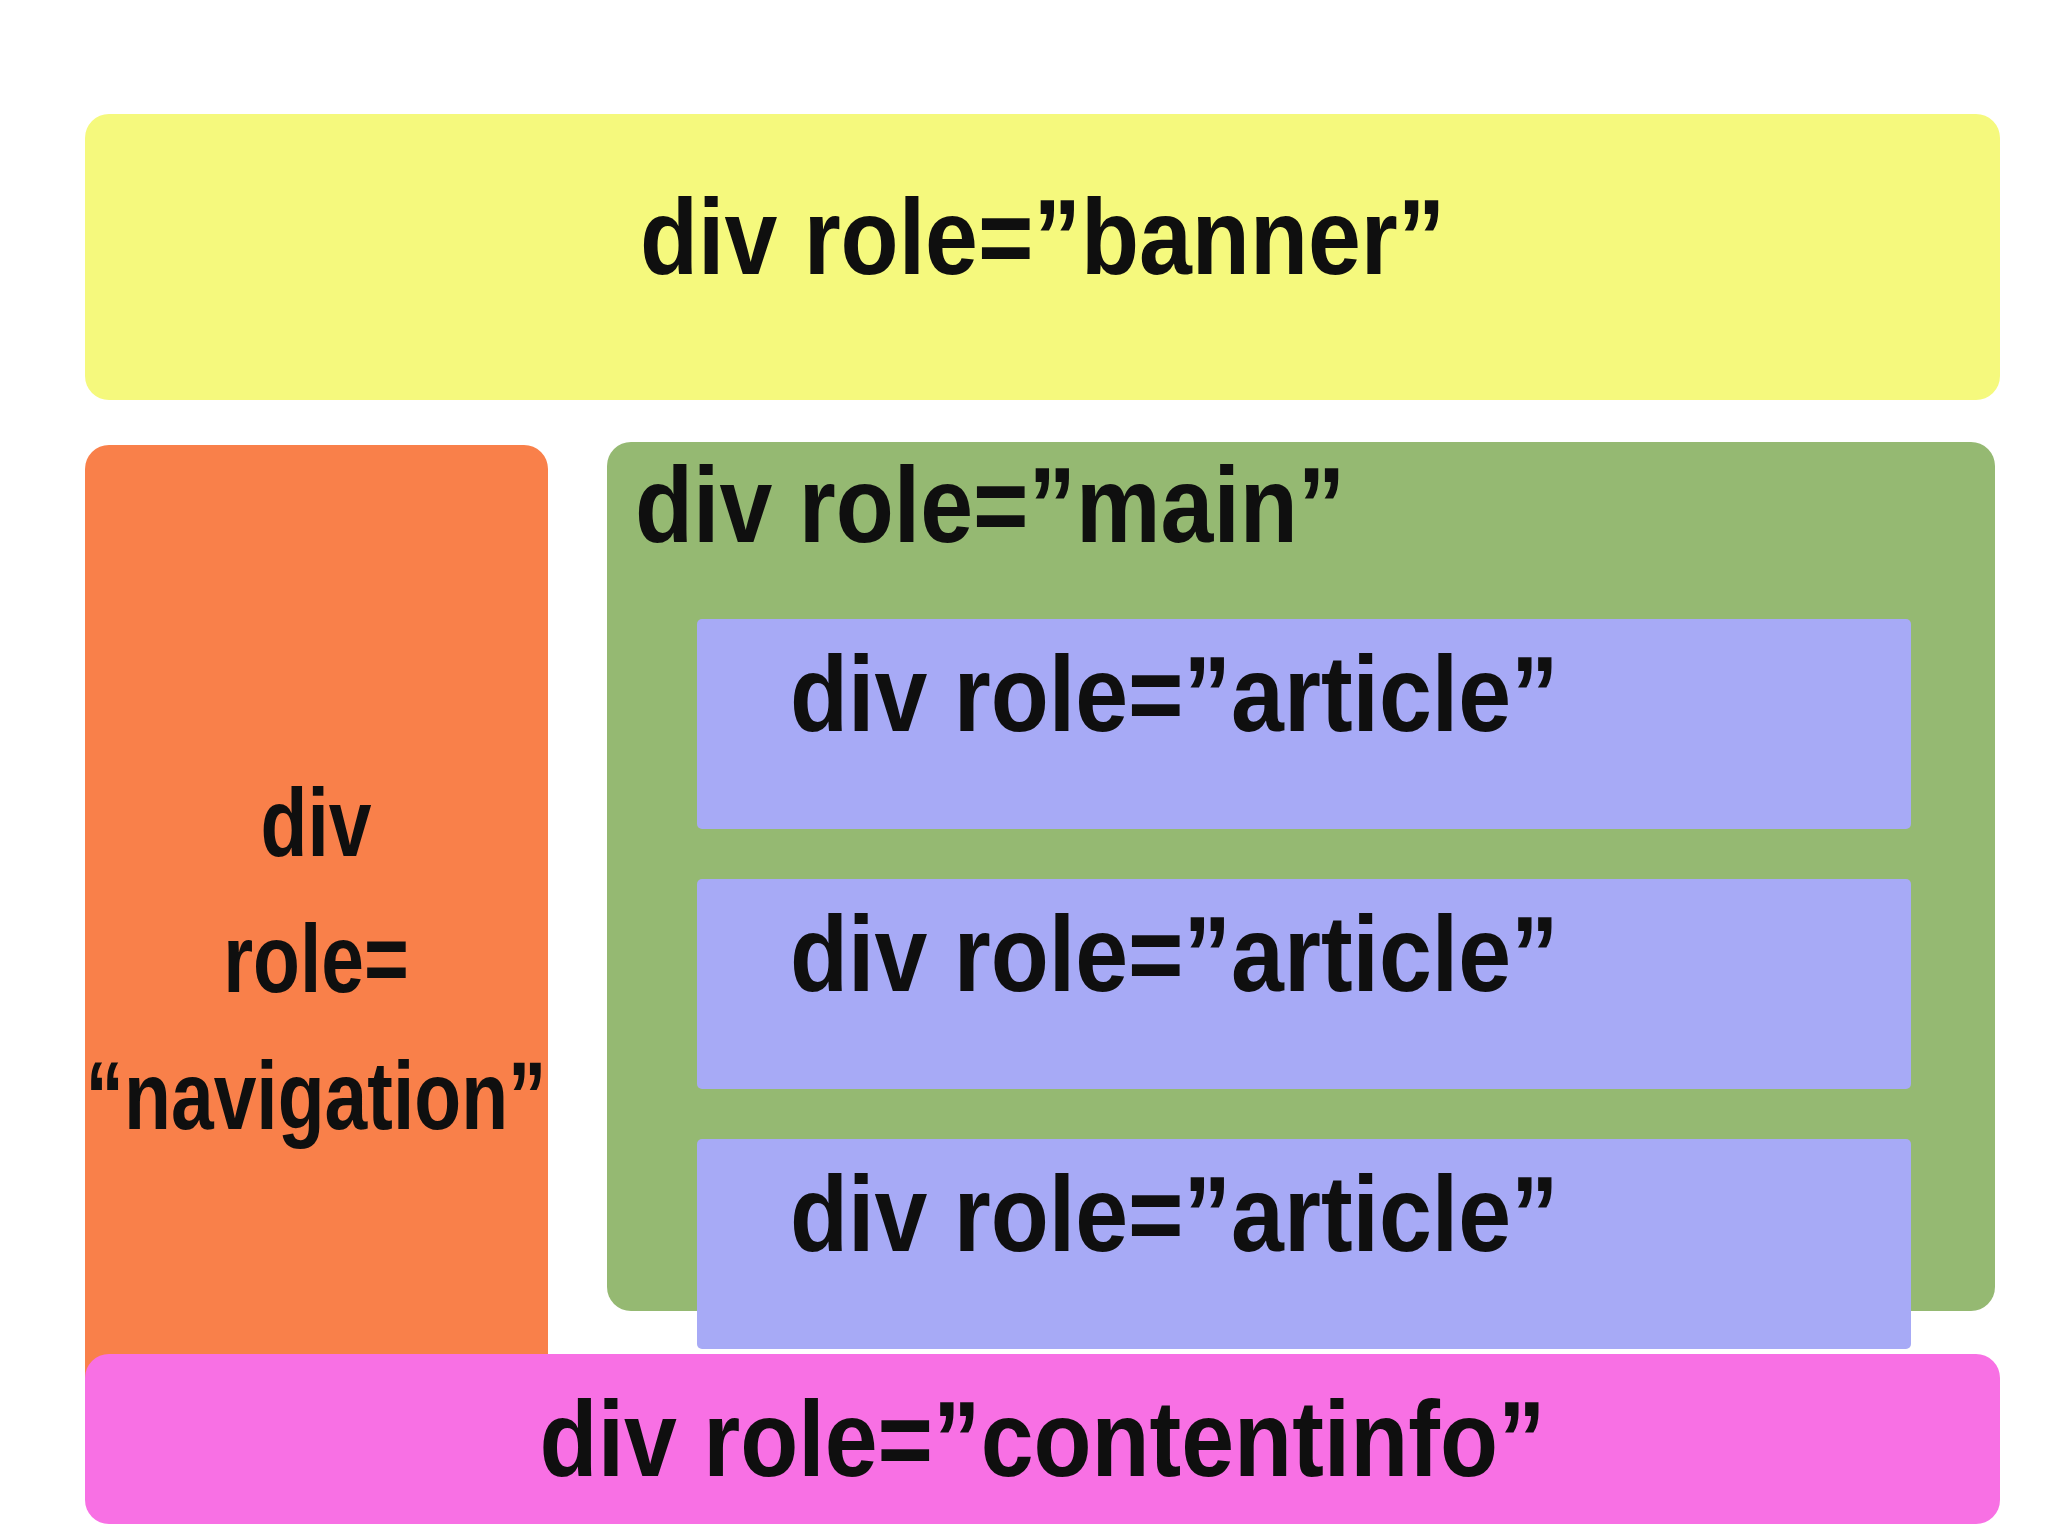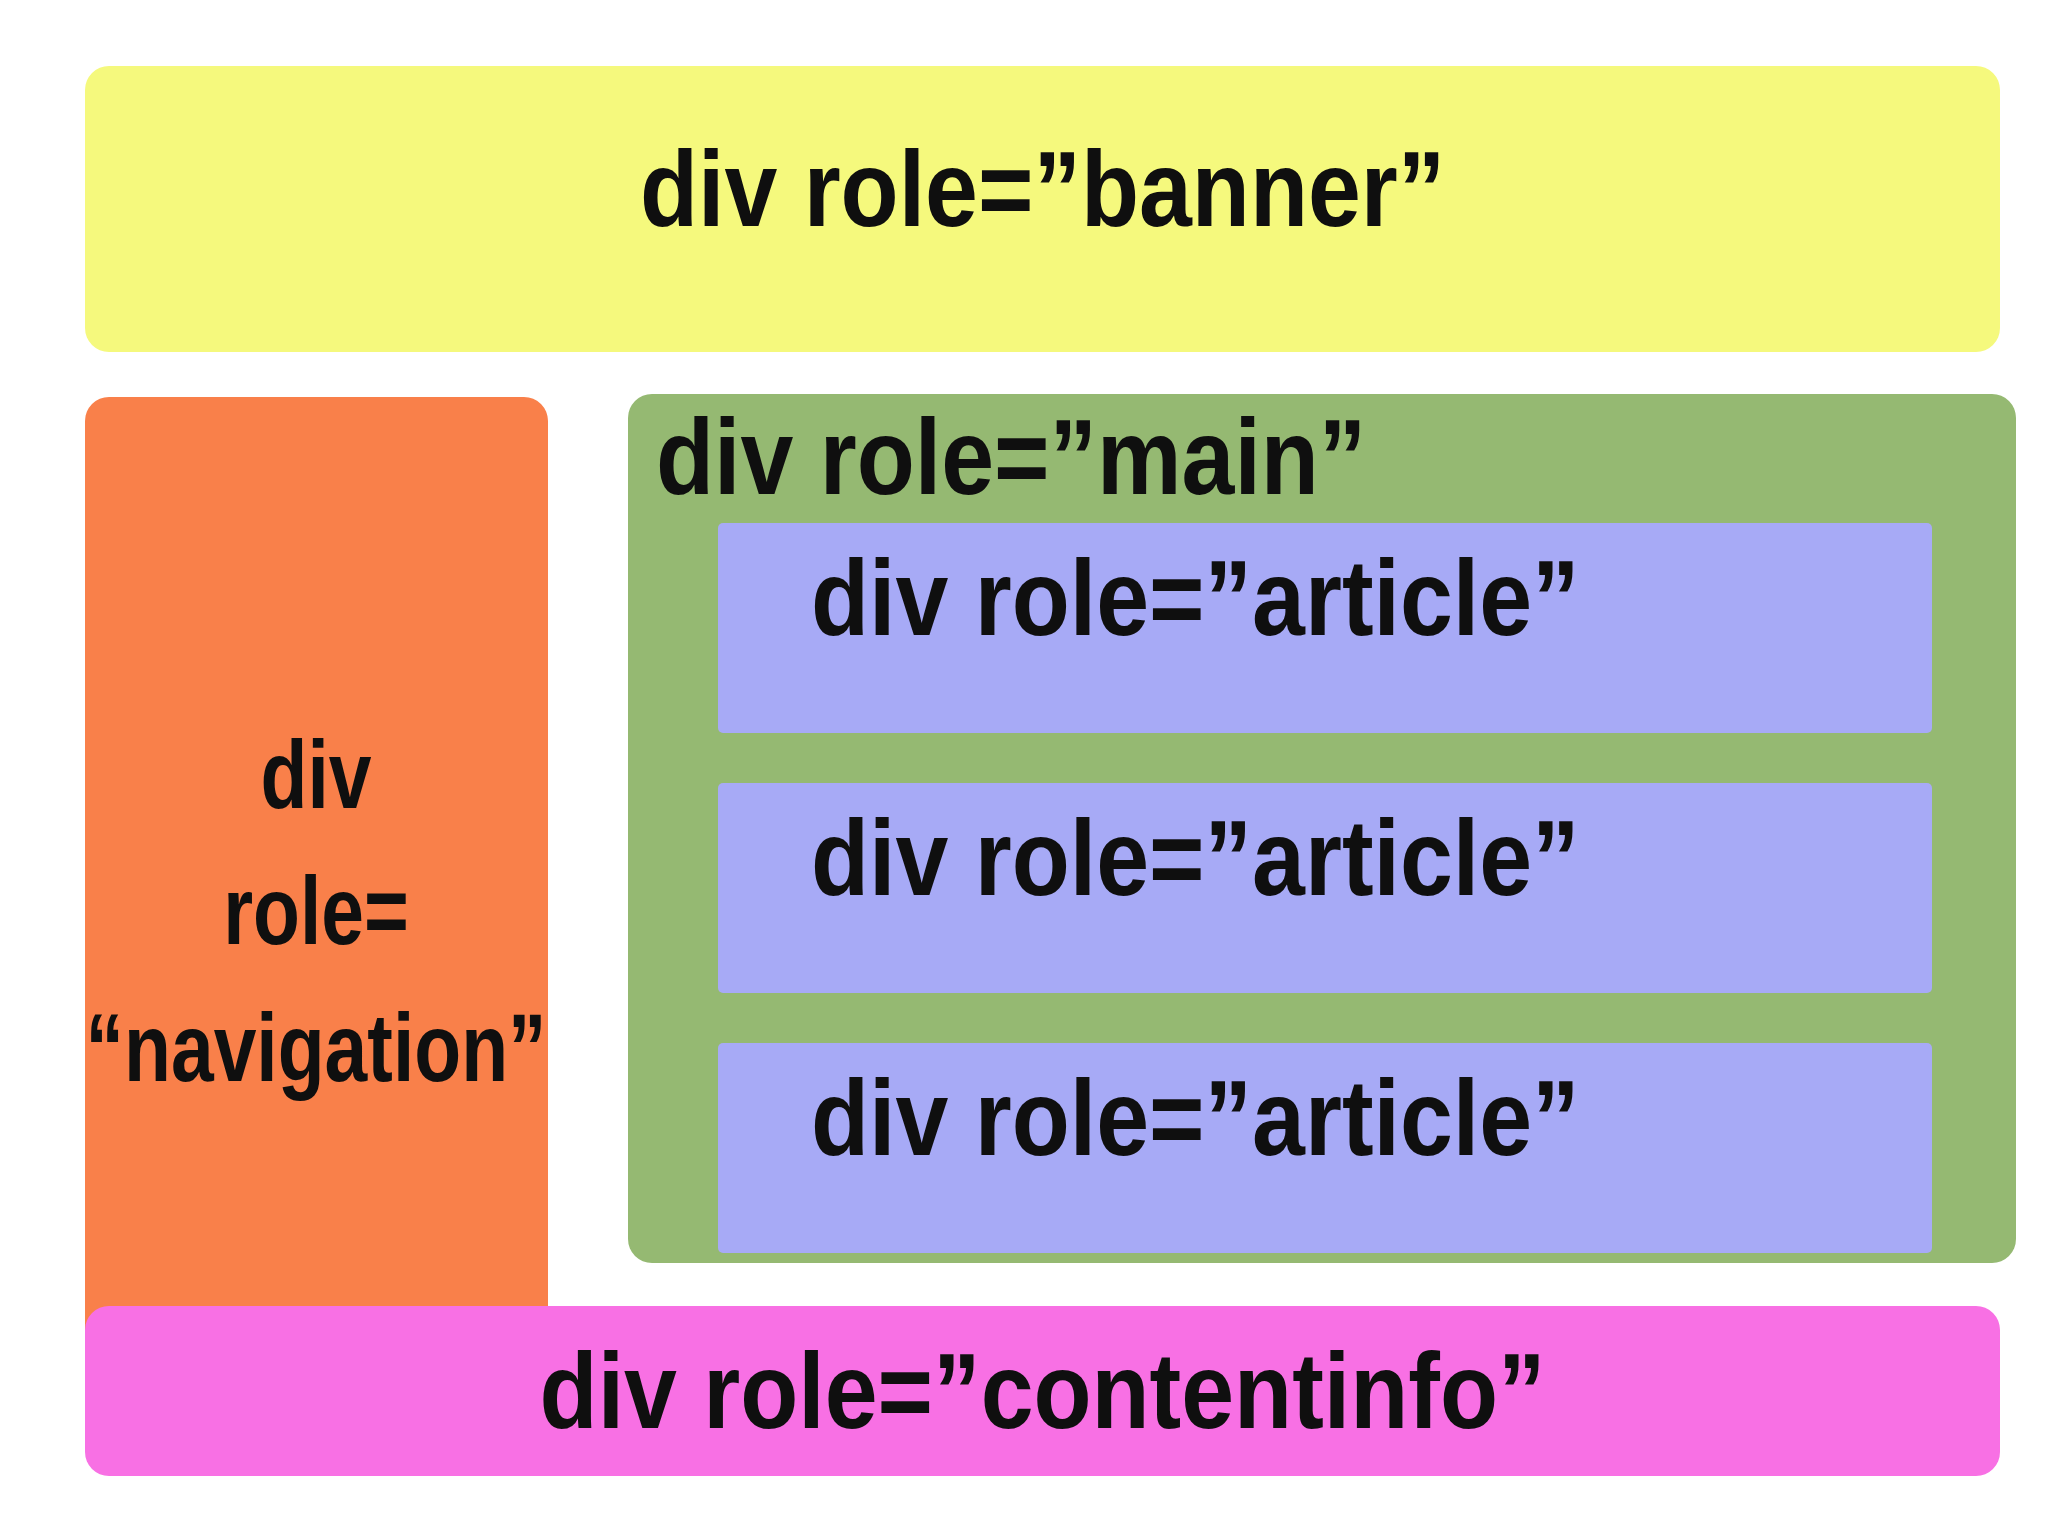--- a/index.html
+++ b/index.html
@@ -12,20 +12,21 @@
     width: 2048px;
     height: 1535px;
     background: #ffffff;
     overflow: hidden;
     font-family: "Liberation Sans", "DejaVu Sans", sans-serif;
   }
   .box {
     position: absolute;
     border-radius: 24px;
     box-sizing: border-box;
+    margin-top: 48px;
   }
   .label {
     font-weight: 700;
     color: #0f0f0f;
     font-size: 108px;
     line-height: 1.1;
     white-space: nowrap;
   }
   
   .squeeze-center { transform: scaleX(0.88); transform-origin: 50% 50%; }
@@ -45,21 +46,21 @@
     color: #0f0f0f;
     font-size: 96px;
     line-height: 1.42;
     text-align: center;
     white-space: nowrap;
     transform: scaleX(0.80);
     transform-origin: 50% 50%;
     padding-top: 40px;
   }
   .main {
-    left: 628px; top: 394px; width: 1388px; height: 869px;
+    left: 607px; top: 394px; width: 1388px; height: 869px;
   }
   .main-label {
     position: absolute;
     left: 28px; top: 4px;
   }
   .article {
     left: 90px; width: 1214px; height: 210px;
     border-radius: 5px;
   }
   .article-1 { top: 129px; }

